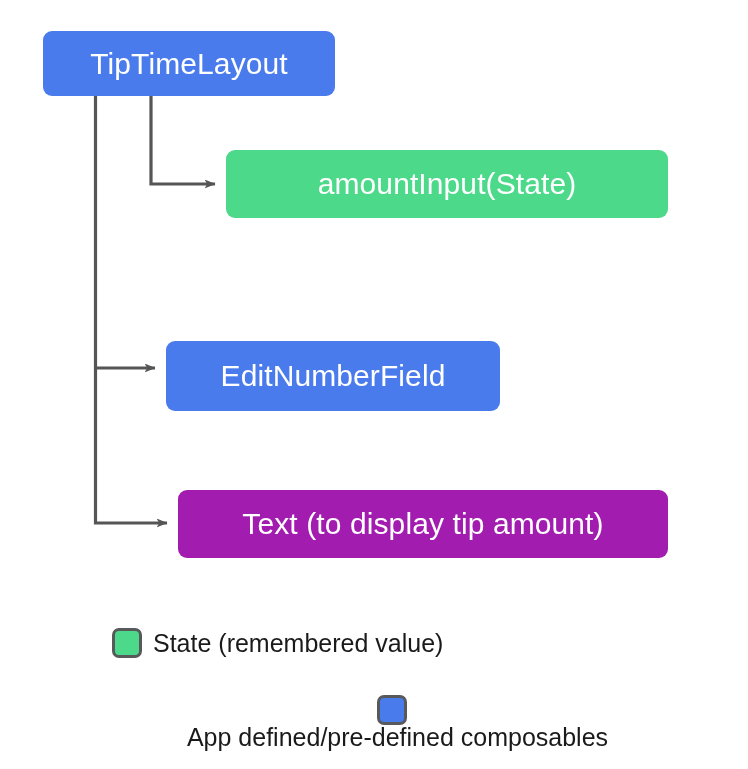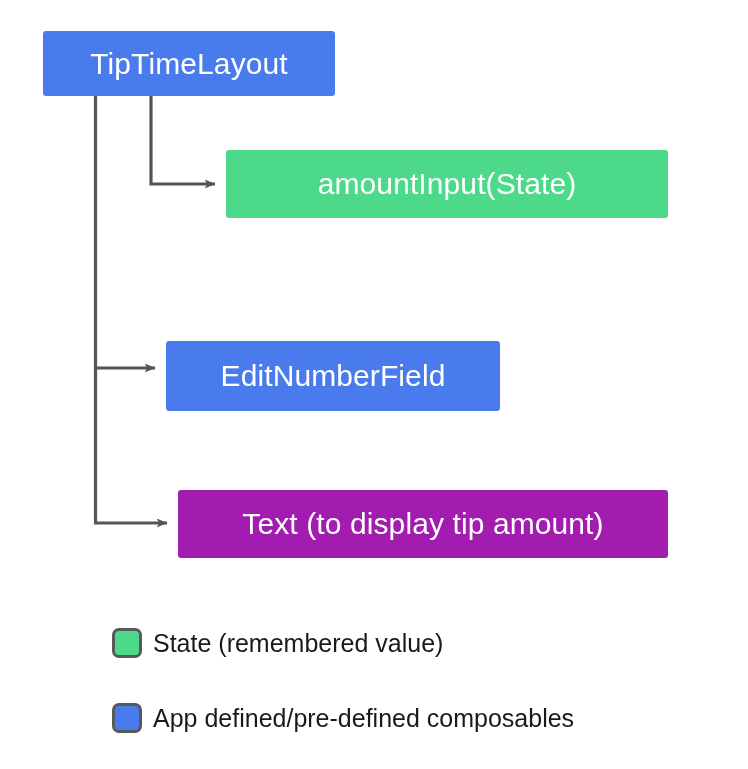--- a/index.html
+++ b/index.html
@@ -29,21 +29,21 @@
     left: 0;
     top: 0;
     width: 748px;
     height: 769px;
     pointer-events: none;
   }
 
   .node {
     position: absolute;
     box-sizing: border-box;
-    border-radius: 3px;
+    border-radius: 9px;
     display: flex;
     align-items: center;
     justify-content: center;
     color: #ffffff;
     font-size: 30px;
     font-weight: 400;
     line-height: 1;
     letter-spacing: 0.1px;
     white-space: nowrap;
   }
@@ -84,20 +84,21 @@
   }
 
   .legend-row {
     display: flex;
     align-items: center;
     height: 46px;
   }
 
   .legend-row + .legend-row {
     margin-top: 29px;
+    flex-direction: column;
   }
 
   .legend-swatch {
     box-sizing: border-box;
     width: 30px;
     height: 30px;
     border-radius: 7px;
     border: 3px solid #58595b;
     flex: 0 0 auto;
   }

